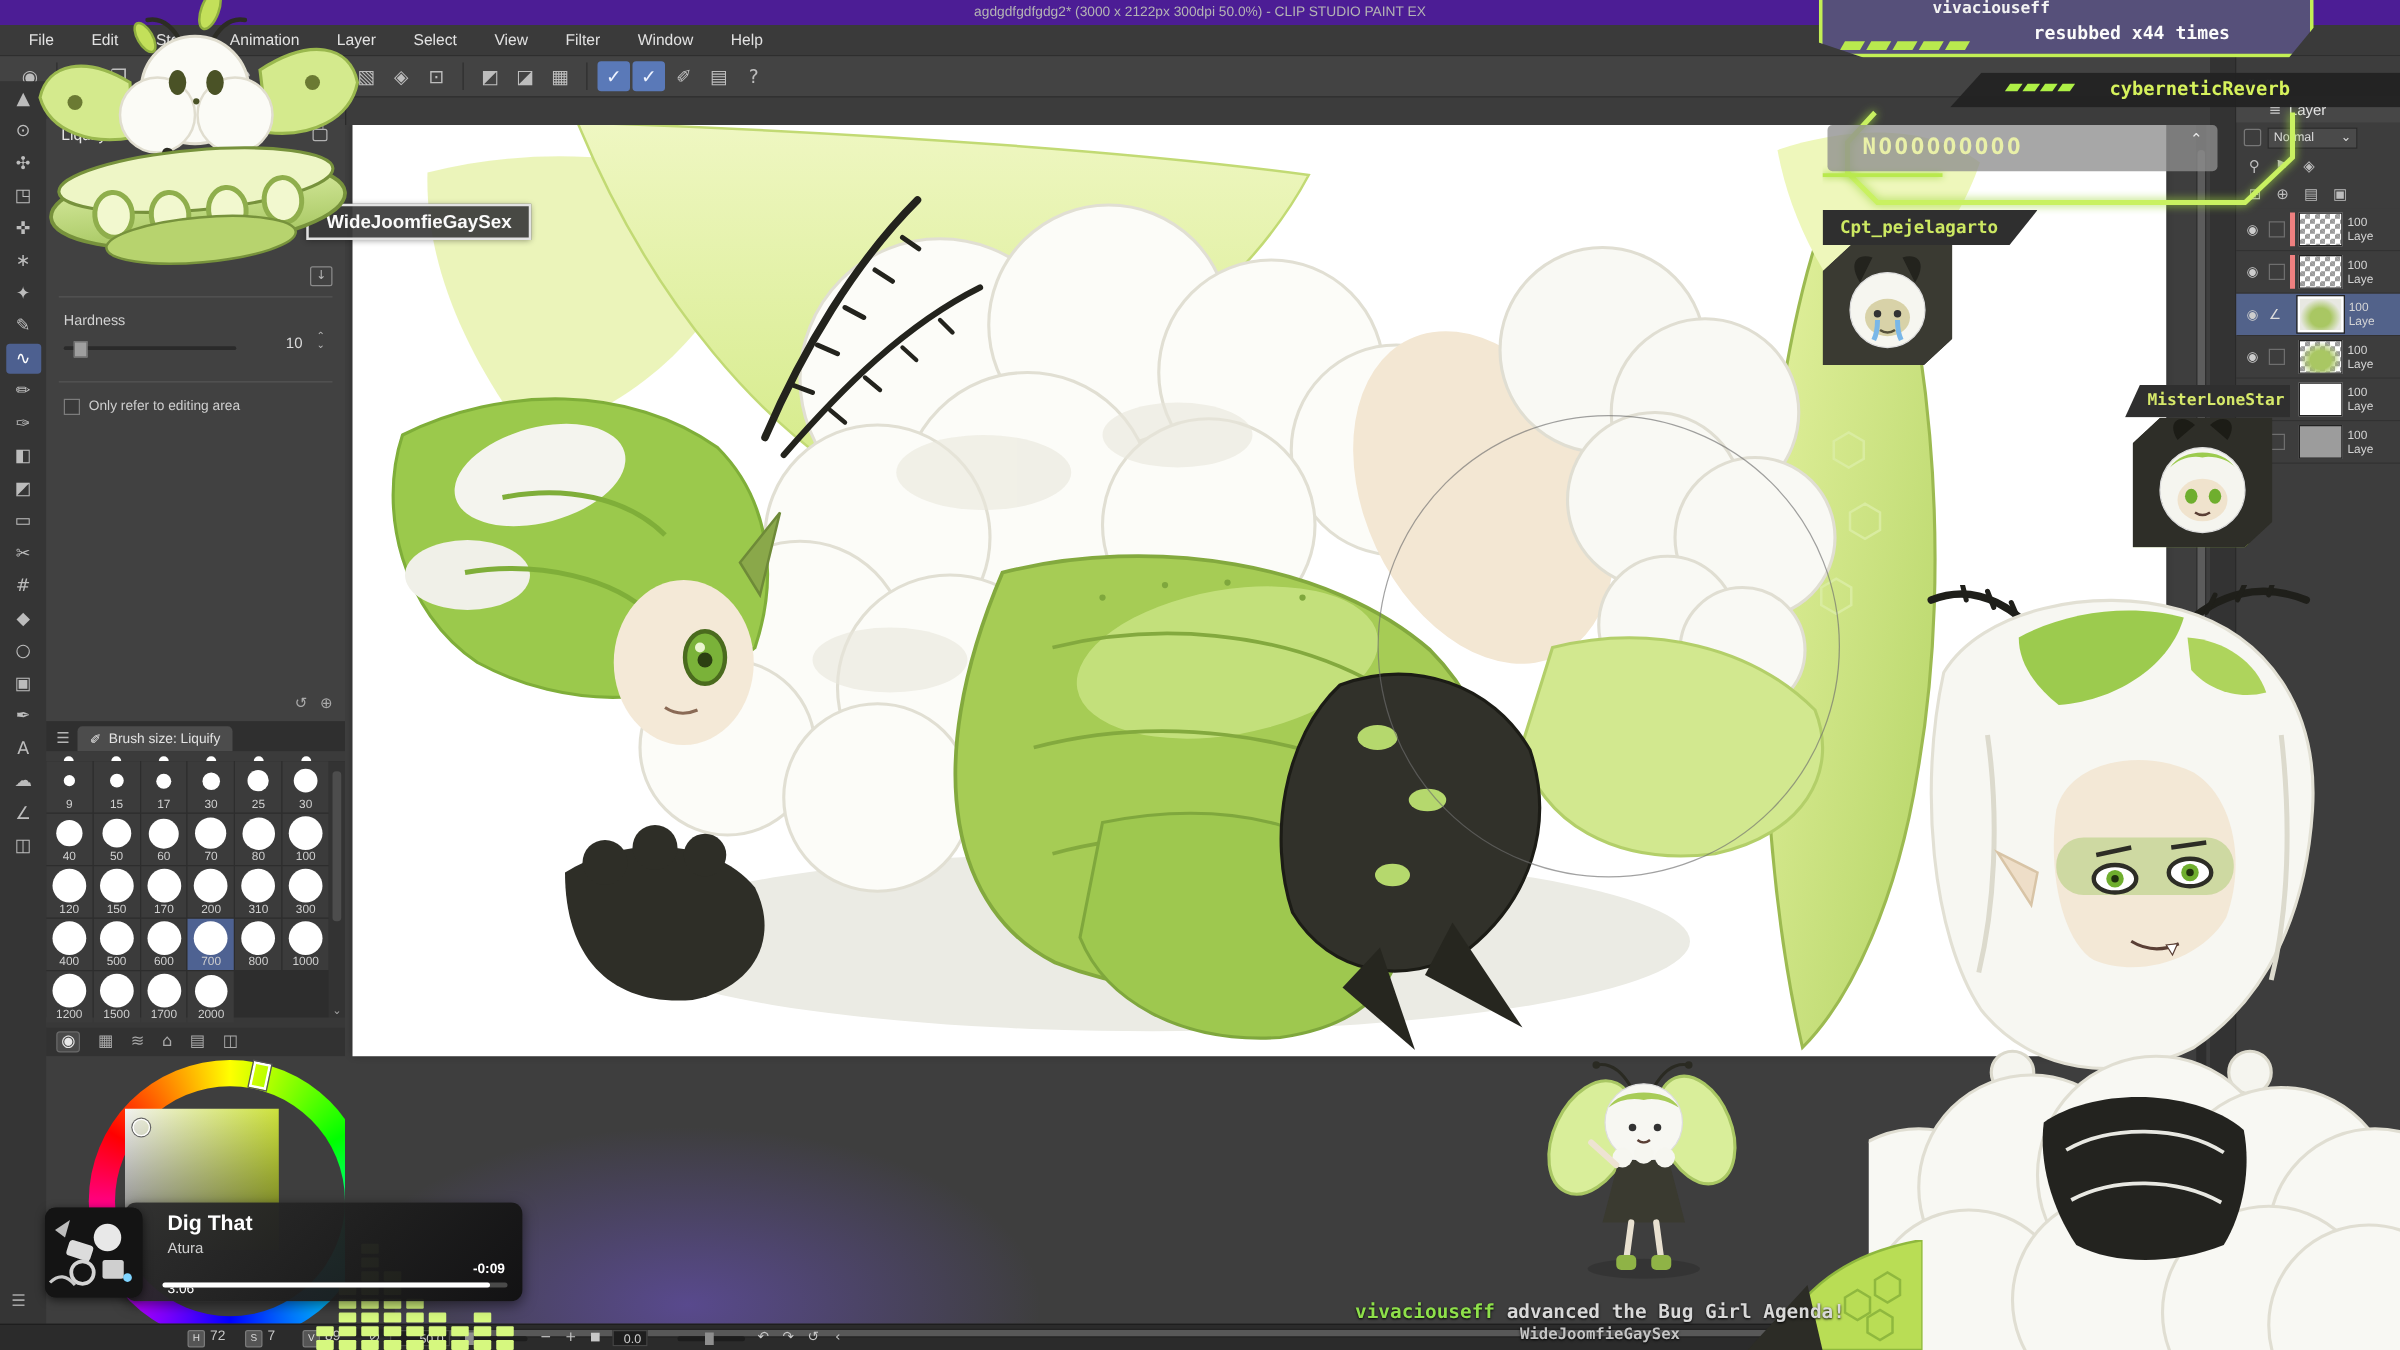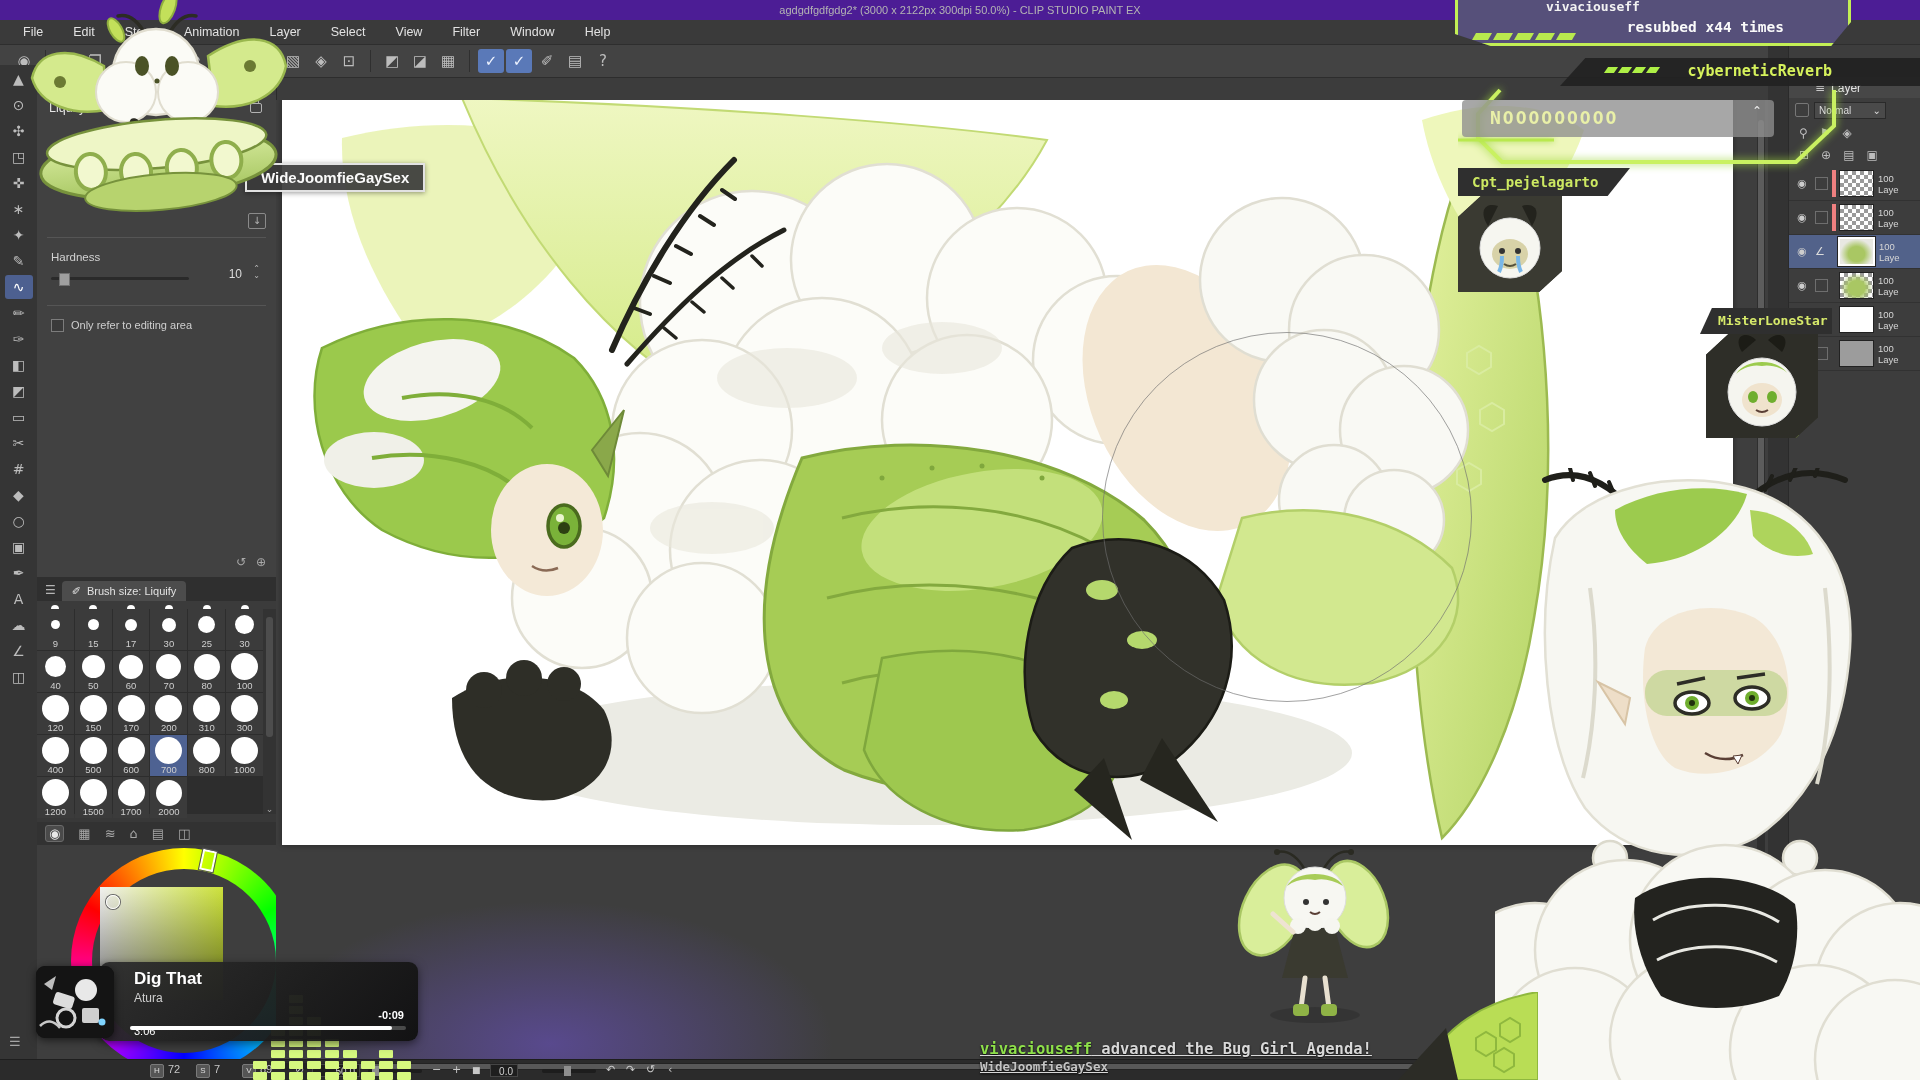--- a/index.html
+++ b/index.html
@@ -181,22 +181,22 @@
   .vtag.cpt{left:1458px;top:168px;width:172px;height:28px;clip-path:polygon(0 0,100% 0,87% 100%,0 100%);
             font-size:14px;color:#cde962;line-height:28px;padding-left:14px;box-sizing:border-box;}
   .vtag.mls{left:1700px;top:308px;width:132px;height:26px;clip-path:polygon(9% 0,100% 0,100% 100%,0 100%);
             font-size:13px;color:#d6e96a;line-height:26px;padding-left:18px;box-sizing:border-box;}
   .avatar{position:absolute;z-index:60;background:#34342c;overflow:hidden;}
   .avatar.cpt{left:1458px;top:196px;width:104px;height:96px;clip-path:polygon(22% 0,100% 0,100% 78%,78% 100%,0 100%,0 22%);}
   .avatar.mls{left:1706px;top:334px;width:112px;height:104px;clip-path:polygon(20% 0,100% 0,100% 80%,80% 100%,0 100%,0 20%);
               box-shadow:inset 0 -3px 0 #b9e94e;}
   .atag{position:absolute;left:245px;top:163px;z-index:62;background:rgba(58,58,58,.92);border:2px solid #e2e2e2;
         padding:4px 14px;font-size:15px;font-weight:bold;color:#fafafa;box-shadow:0 1px 5px rgba(0,0,0,.4);}
-  .event{position:absolute;left:980px;top:1040px;width:600px;text-align:left;z-index:57;
-         font-family:"DejaVu Sans Mono",monospace;font-weight:bold;text-decoration:underline;}
+  .event{position:absolute;left:980px;top:1040px;width:600px;text-align:center;z-index:57;
+         font-family:"DejaVu Sans Mono",monospace;font-weight:bold;}
   .event .l1{font-size:15.5px;color:#d8d8d8;text-shadow:0 1px 2px #000;}
   .event .l1 .u{color:#8ee04a;}
   .event .l2{font-size:12.5px;color:#c4c4c4;margin-top:1px;text-shadow:0 1px 2px #000;}
   .hexwing{position:absolute;left:1398px;top:992px;z-index:56;pointer-events:none;}
   .mascot{position:absolute;left:18px;top:-6px;z-index:64;pointer-events:none;}
   .portrait{position:absolute;left:1495px;top:468px;z-index:40;pointer-events:none;}
   .chibi{position:absolute;left:1235px;top:812px;z-index:41;pointer-events:none;}
 </style>
 </head>
 <body>

